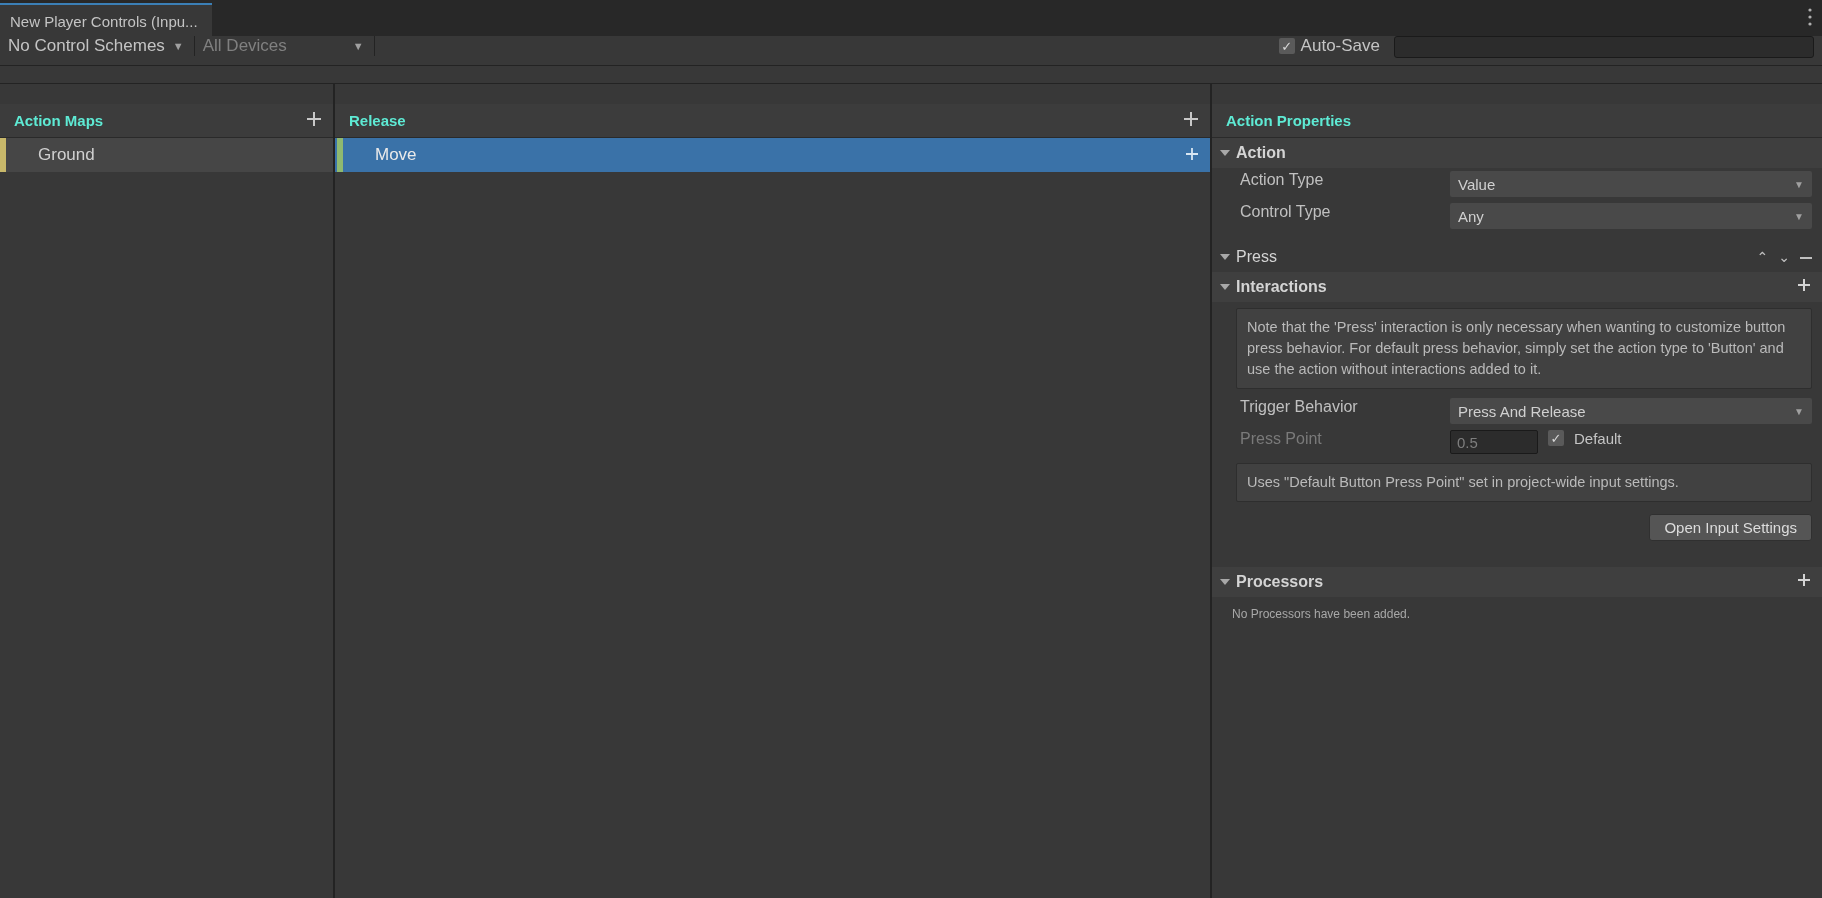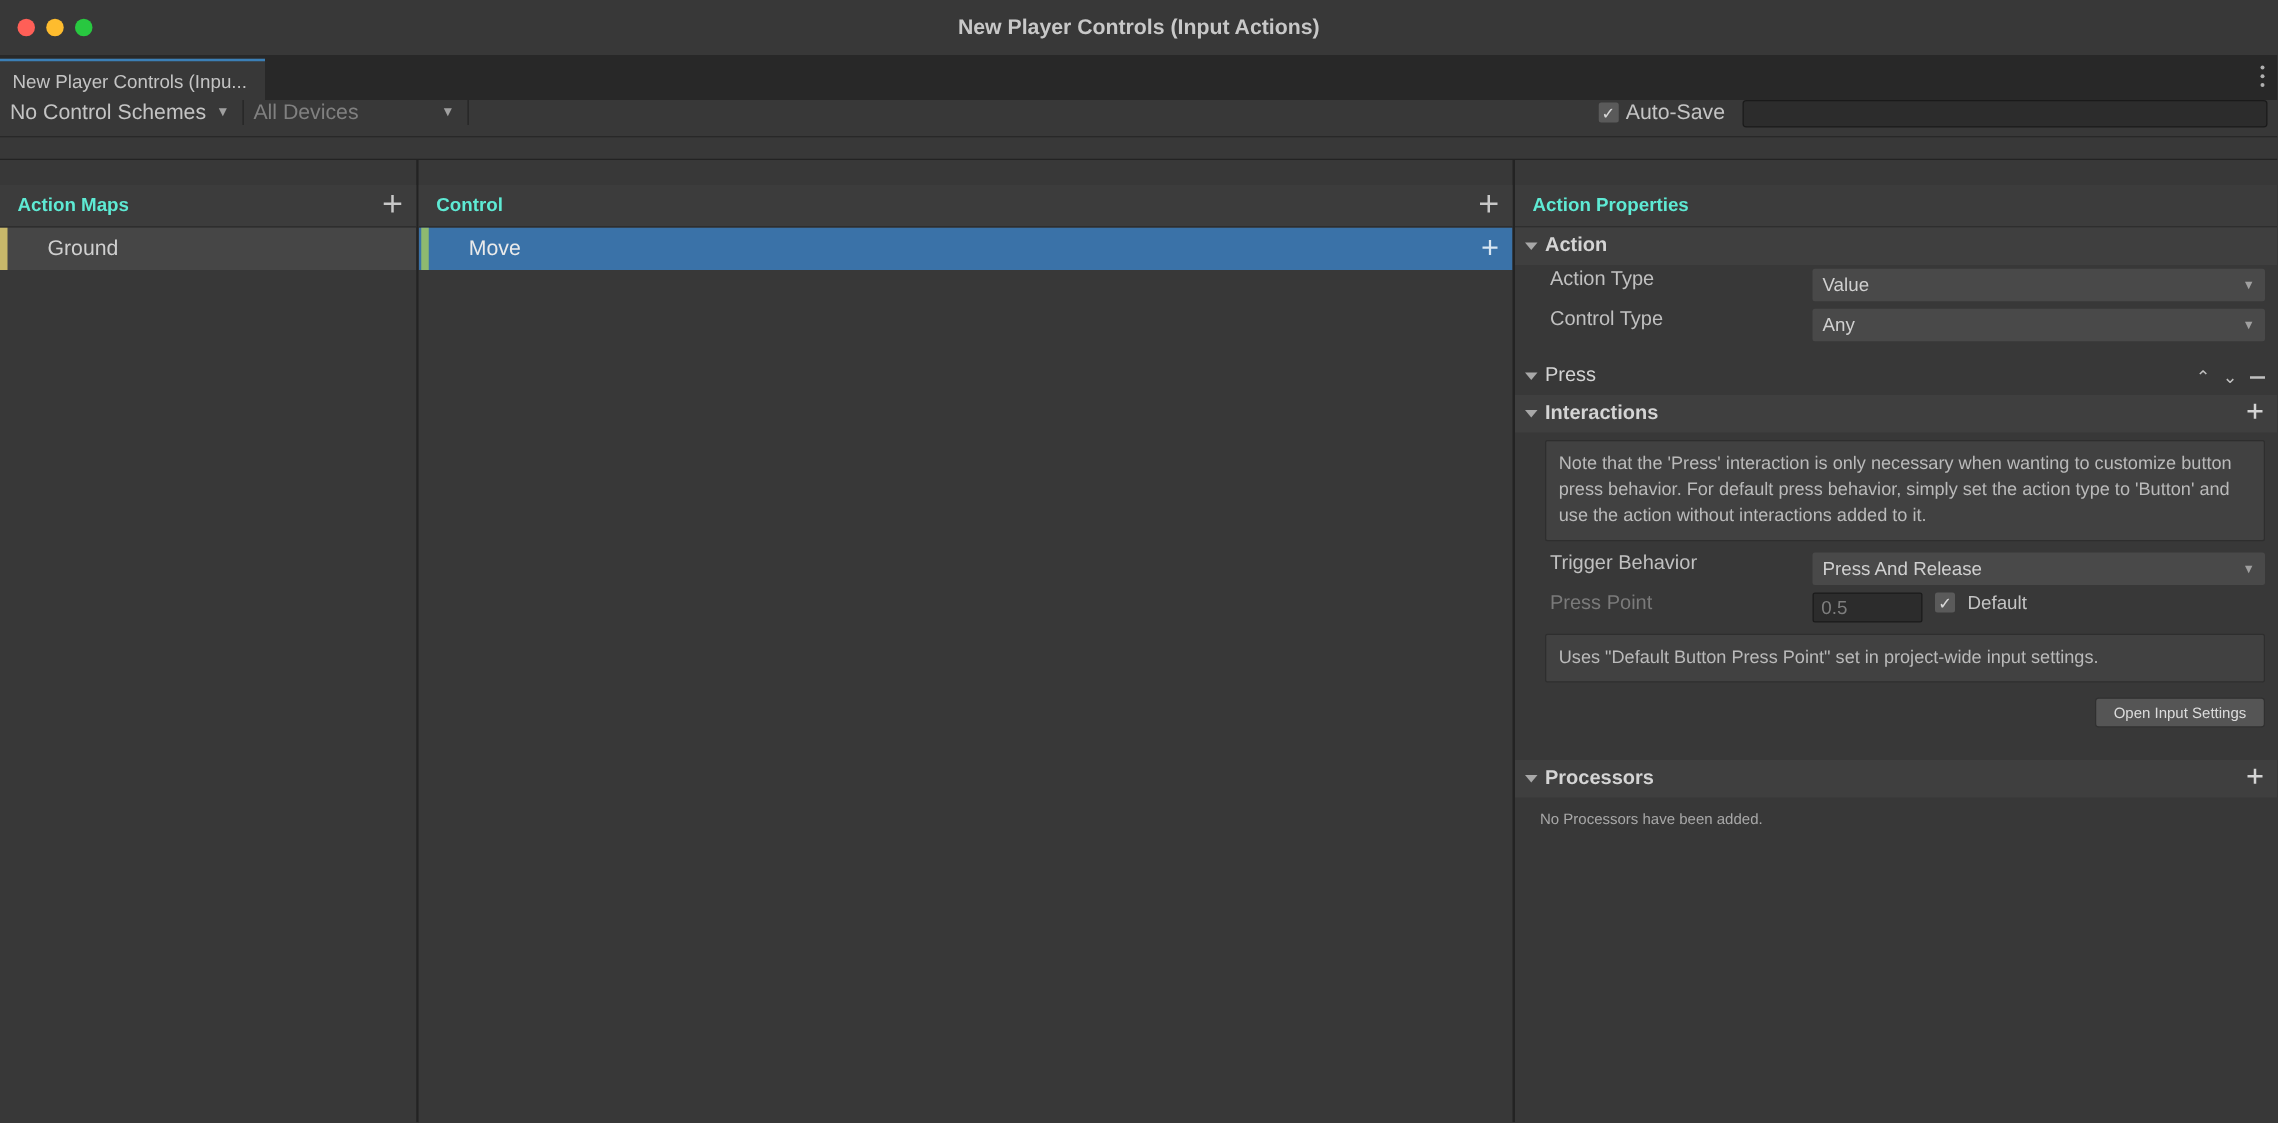--- a/index.html
+++ b/index.html
@@ -69,40 +69,32 @@
 .prop-field { flex: 1; }
 
 .dropdown { background: #494949; border: none; height: 26px; border-radius: 2px; width: 100%; display: flex; align-items: center; justify-content: space-between; padding: 0 8px; font-size: 15px; color: #d0d0d0; cursor: pointer; }
 .dropdown .caret { font-size: 10px; color: #a0a0a0; }
 
 .infobox { margin: 6px 10px 6px 24px; background: #414141; border: 1px solid #2e2e2e; border-radius: 2px; padding: 8px 10px; font-size: 14.5px; line-height: 1.45; color: #bababa; }
 .infobox.tight { margin-left: 24px; }
 
 .num-input { width: 88px; height: 24px; background: #2c2c2c; border: 1px solid #1a1a1a; border-radius: 2px; color: #7e7e7e; padding: 4px 6px; font-size: 15px; }
 
-.btn { background: #555555; border: 1px solid #303030; border-radius: 3px; padding: 4px 14px; color: #dcdcdc; font-size: 12px; cursor: pointer; }
+.btn { background: #555555; border: 1px solid #303030; border-radius: 3px; padding: 4px 14px; color: #dcdcdc; font-size: 15px; cursor: pointer; }
 .btn-row { display: flex; justify-content: flex-end; padding: 6px 10px; }
 
 .proc-empty { padding: 10px 20px; color: #a8a8a8; font-size: 12px; }
 
 .gap { height: 20px; }
 </style>
 </head>
 <body>
 
 <div class="window">
 
-  <div class="titlebar">
-    <div class="traffic-lights">
-      <div class="tl tl-close"></div>
-      <div class="tl tl-min"></div>
-      <div class="tl tl-max"></div>
-    </div>
-    <div class="title-center">New Player  Controls (Input Actions)</div>
-  </div>
 
   <div class="tabbar">
     <div class="tab">New Player  Controls (Inpu...</div>
     <div class="tab-menu">
       <svg viewBox="0 0 4 18">
           <circle cx="2" cy="2" r="1.6" fill="currentColor"></circle>
           <circle cx="2" cy="9" r="1.6" fill="currentColor"></circle>
           <circle cx="2" cy="16" r="1.6" fill="currentColor"></circle>
         </svg>
     </div>
@@ -151,21 +143,21 @@
       <div class="list">
         <div class="list-item li-actionmap">
           <div class="bar"></div>
           <span class="txt">Ground</span>
         </div>
       </div>
     </div>
 
     <div class="panel panel-middle">
       <div class="panel-header">
-        <span>Control</span>
+        <span>Release</span>
         <span class="plus">
           <svg viewBox="0 0 18 18">
               <path d="M9 2v14M2 9h14" stroke="currentColor" stroke-width="2"></path>
             </svg>
         </span>
       </div>
       <div class="list">
         <div class="list-item li-action">
           <div class="bar"></div>
           <span class="txt">Move</span>

